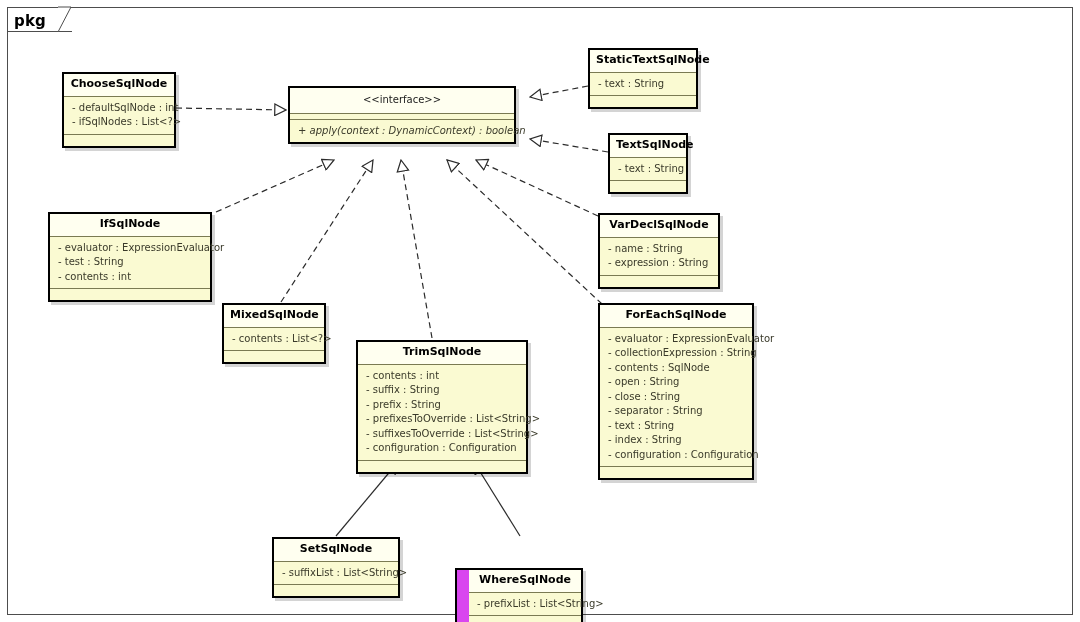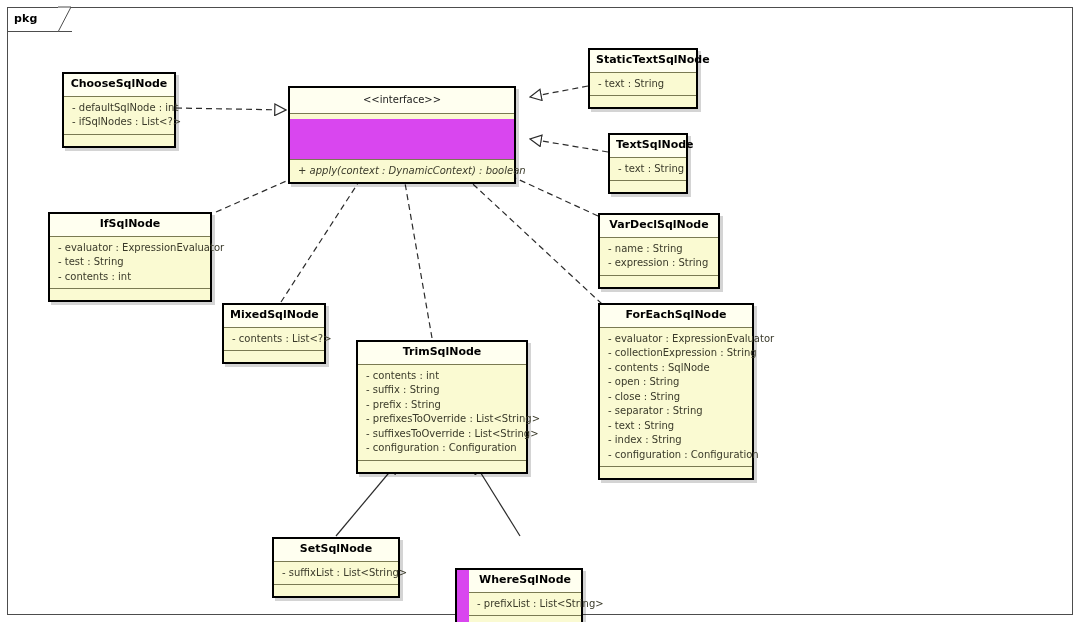--- a/index.html
+++ b/index.html
@@ -45,21 +45,21 @@
     left: 58px;
     top: 7px;
     width: 14px;
     height: 26px;
     overflow: visible;
   }
   #pkg-label {
     position: absolute;
     left: 14px;
     top: 12px;
-    font-size: 11px;
+    font-size: 15px;
     font-weight: bold;
     color: #000000;
     letter-spacing: 0.2px;
   }
   #pkg-tab-under {
     position: absolute;
     left: 8px;
     top: 31px;
     width: 64px;
     height: 1px;
@@ -112,21 +112,20 @@
     font-size: 10px;
     color: #3a3a2a;
     padding: 0 8px;
     line-height: 14.5px;
     white-space: nowrap;
   }
   .cls-ops {
     background: #fafad2;
     padding: 4px 0 4px 0;
     min-height: 8px;
-    margin-top: 40px;
   }
   .cls-op {
     font-size: 10px;
     color: #3a3a2a;
     padding: 0 8px;
     line-height: 14.5px;
     font-style: italic;
     white-space: nowrap;
   }
   .cls-empty {

